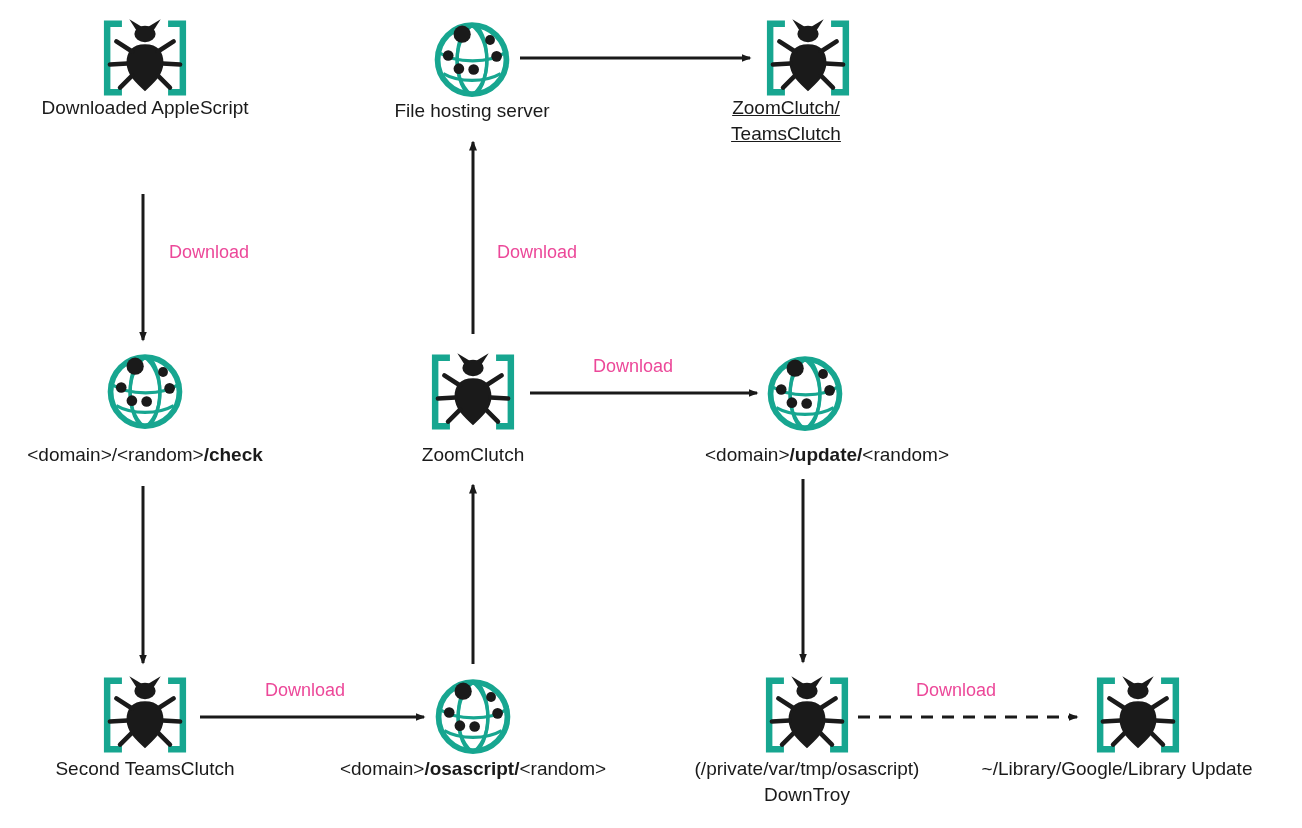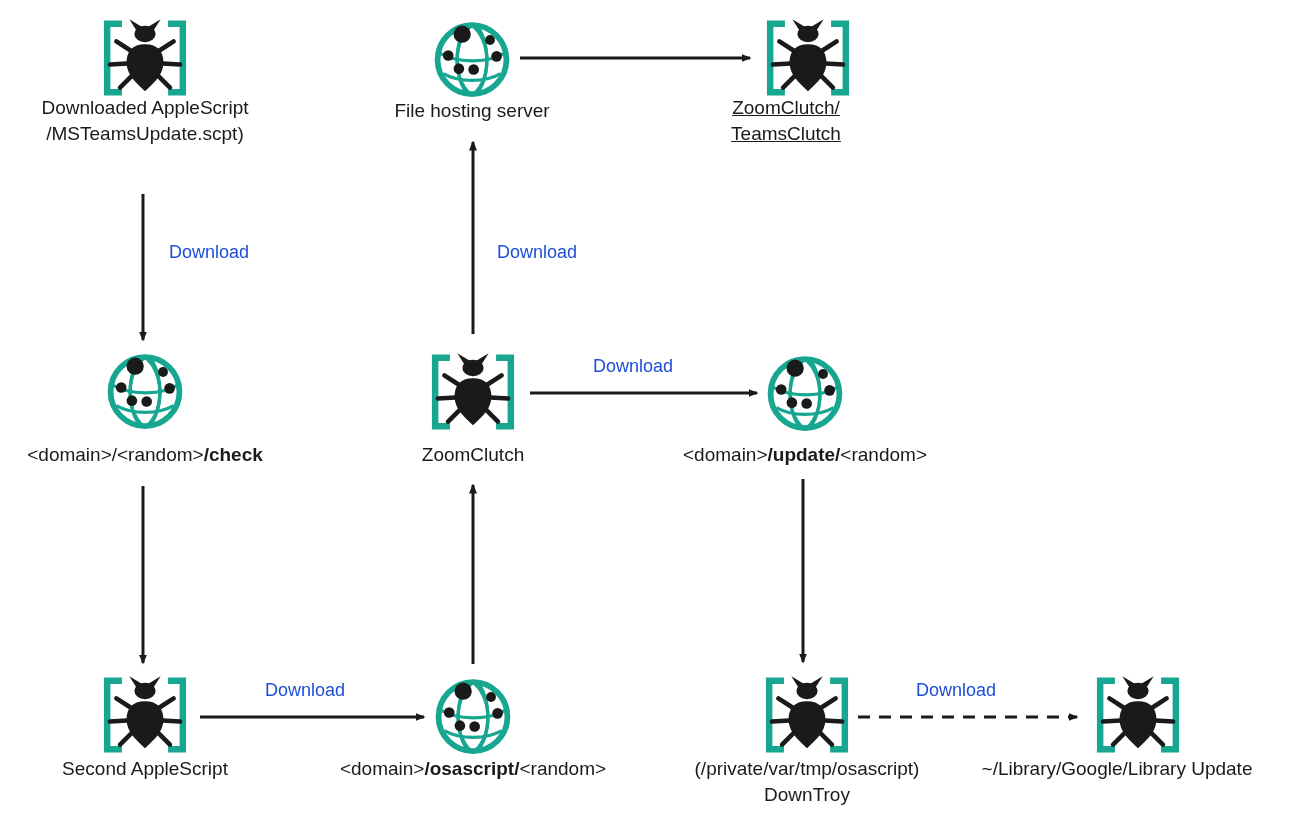--- a/index.html
+++ b/index.html
@@ -22,21 +22,21 @@
     line-height:26px;
     white-space:nowrap;
     color:#1a1a1a;
   }
   .node-label .b{font-weight:bold;}
   .edge-label{
     position:absolute;
     transform:translate(-50%,-50%);
     font-size:18px;
     white-space:nowrap;
-    color:#1d4ed8;
+    color:#ec4899;
   }
   #symbol-defs{position:absolute;width:0;height:0;overflow:hidden;}
 </style>
 </head>
 <body>
 
 <svg id="symbol-defs" xmlns="http://www.w3.org/2000/svg">
   <defs>
 
     <symbol id="sym-bug" viewBox="0 0 104 88">
@@ -106,37 +106,36 @@
       <div class="edge-label" style="left: 537px; top: 252px;">Download</div>
       <div class="edge-label" style="left: 633px; top: 366px;">Download</div>
       <div class="edge-label" style="left: 956px; top: 690px;">Download</div>
       <div class="node-icon" style="left: 97px; top: 17px;">
         <svg width="96" height="82">
           <use href="#sym-bug"></use>
         </svg>
       </div>
       <div class="node-label" style="left: 145px; top: 95px;">
         <div><span>Downloaded AppleScript</span></div>
-        <div><span>/MSTeamsUpdate.scpt)</span></div>
       </div>
       <div class="node-icon" style="left: 104px; top: 349px;">
         <svg width="82" height="82">
           <use href="#sym-globe"></use>
         </svg>
       </div>
       <div class="node-label" style="left: 145px; top: 442px;">
         <div><span>&lt;domain&gt;/&lt;random&gt;</span><span class="b">/check</span></div>
       </div>
       <div class="node-icon" style="left: 97px; top: 674px;">
         <svg width="96" height="82">
           <use href="#sym-bug"></use>
         </svg>
       </div>
       <div class="node-label" style="left: 145px; top: 756px;">
-        <div><span>Second AppleScript</span></div>
+        <div><span>Second TeamsClutch</span></div>
       </div>
       <div class="node-icon" style="left: 432px; top: 674px;">
         <svg width="82" height="82">
           <use href="#sym-globe"></use>
         </svg>
       </div>
       <div class="node-label" style="left: 473px; top: 756px;">
         <div><span>&lt;domain&gt;</span><span class="b">/osascript/</span><span>&lt;random&gt;</span></div>
       </div>
       <div class="node-icon" style="left: 425px; top: 351px;">
@@ -162,21 +161,21 @@
       </div>
       <div class="node-label" style="left: 786px; top: 95px; text-decoration: underline;">
         <div><span>ZoomClutch/</span></div>
         <div><span>TeamsClutch</span></div>
       </div>
       <div class="node-icon" style="left: 764px; top: 351px;">
         <svg width="82" height="82">
           <use href="#sym-globe"></use>
         </svg>
       </div>
-      <div class="node-label" style="left: 805px; top: 442px;">
+      <div class="node-label" style="left: 827px; top: 442px;">
         <div><span>&lt;domain&gt;</span><span class="b">/update/</span><span>&lt;random&gt;</span></div>
       </div>
       <div class="node-icon" style="left: 759px; top: 674px;">
         <svg width="96" height="82">
           <use href="#sym-bug"></use>
         </svg>
       </div>
       <div class="node-label" style="left: 807px; top: 756px;">
         <div><span>(/private/var/tmp/osascript)</span></div>
         <div><span>DownTroy</span></div>

